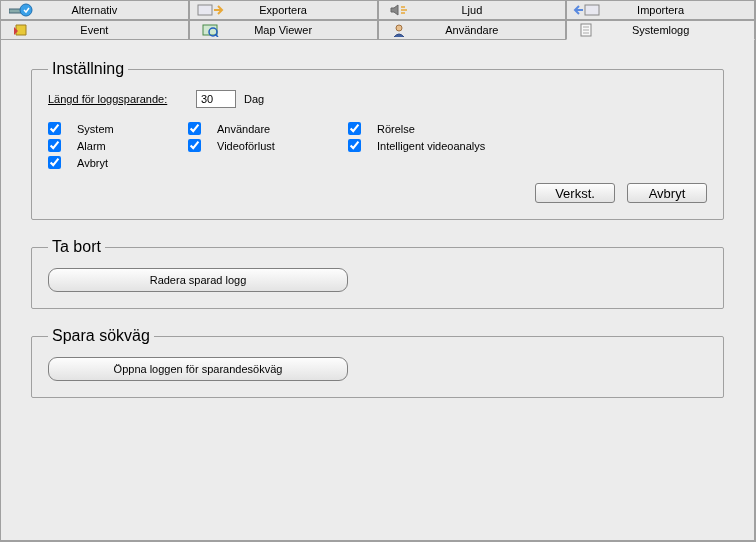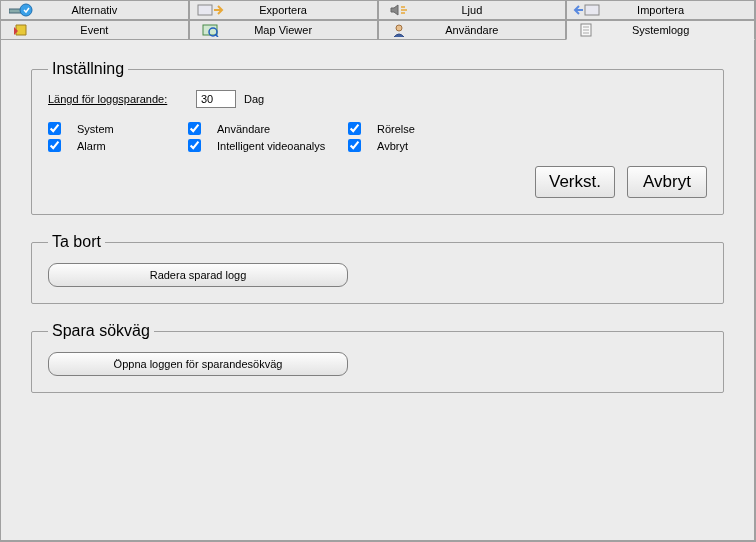--- a/index.html
+++ b/index.html
@@ -100,25 +100,25 @@
     width: 13px;
     height: 13px;
   }
   .btnrow {
     display: flex;
     justify-content: flex-end;
     gap: 12px;
   }
   .btn {
     min-width: 80px;
-    height: 32px;
+    height: 20px;
     border: 1px solid #808080;
     border-radius: 3px;
     background: linear-gradient(#fdfdfd, #e3e3e3);
-    font-size: 17px;
+    font-size: 13px;
     cursor: default;
     padding: 0 10px;
   }
   .btn-wide {
     width: 300px;
     height: 24px;
     border: 1px solid #808080;
     border-radius: 9px;
     background: linear-gradient(#fdfdfd, #e3e3e3);
     font-size: 11px;
@@ -237,20 +237,24 @@
         <label>
             <input type="checkbox" checked="" style="">
             <span>Rörelse</span>
           </label>
         <label>
             <input type="checkbox" checked="" style="">
             <span>Alarm</span>
           </label>
         <label>
             <input type="checkbox" checked="" style="">
+            <span>Videoförlust</span>
+          </label>
+        <label>
+            <input type="checkbox" checked="" style="">
             <span>Intelligent videoanalys</span>
           </label>
         <label>
             <input type="checkbox" checked="" style="">
             <span>Avbryt</span>
           </label>
       </div>
 
       <div class="btnrow">
         <button class="btn">Verkst.</button>

